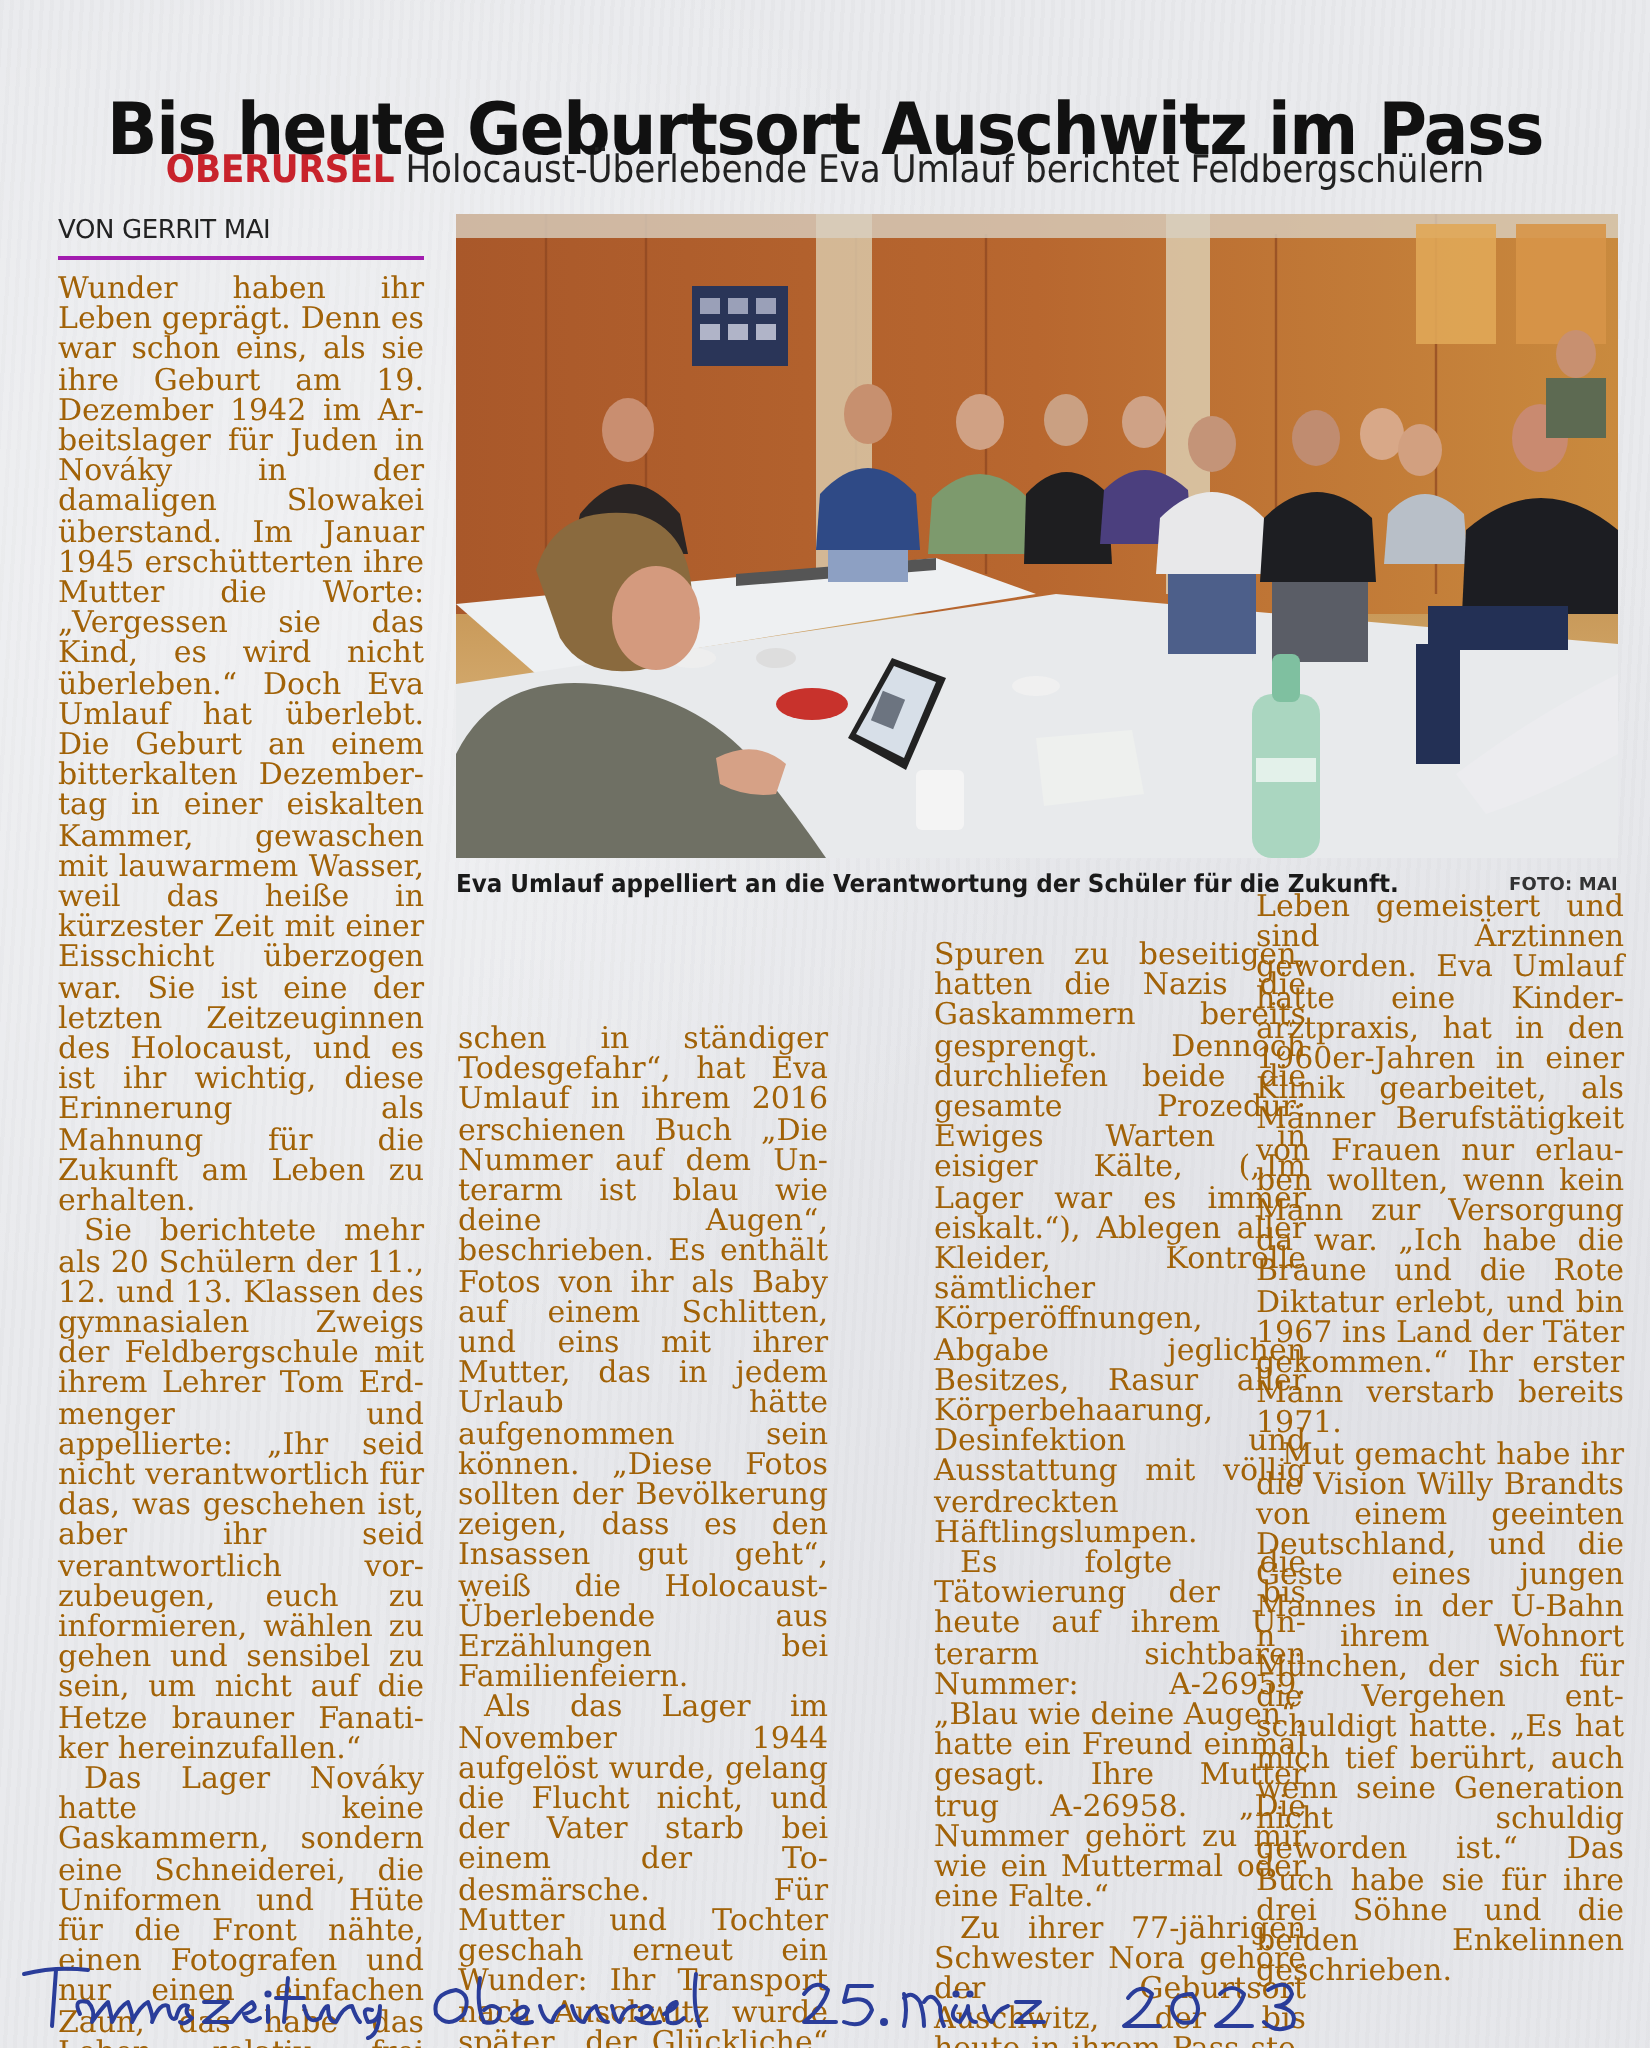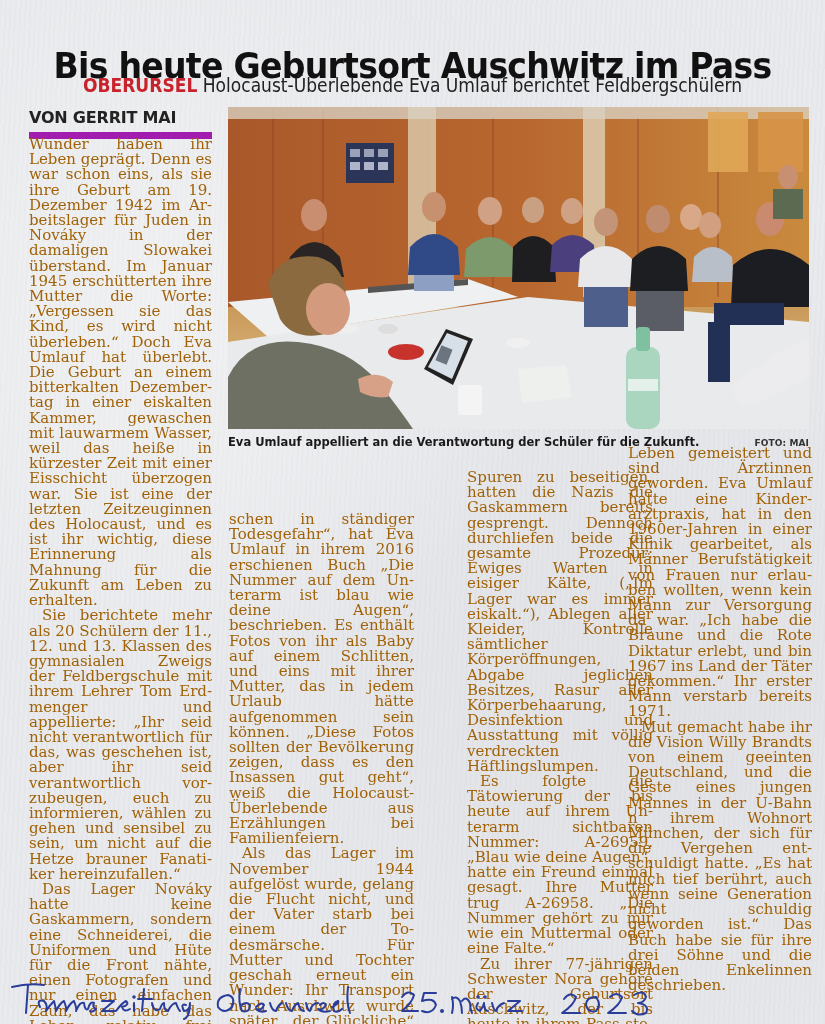--- a/index.html
+++ b/index.html
@@ -51,26 +51,26 @@
       color: #c8232c;
       font-weight: bold;
       margin-right: 6px;
     }
     .byline {
       position: absolute;
       left: 29px;
       top: 108px;
       width: 183px;
       font-family: "DejaVu Sans", sans-serif;
-      font-weight: bold;
-      font-size: 16px;
+      font-weight: normal;
+      font-size: 13px;
       letter-spacing: -0.2px;
       color: #222;
       padding-bottom: 5px;
-      border-bottom: 7px solid #a21caf;
+      border-bottom: 2px solid #a21caf;
     }
     .col {
       position: absolute;
       font-size: 15px;
       line-height: 15.2px;
       text-align: justify;
       hyphens: manual;
       color: #a16207;
     }
     .col p {

